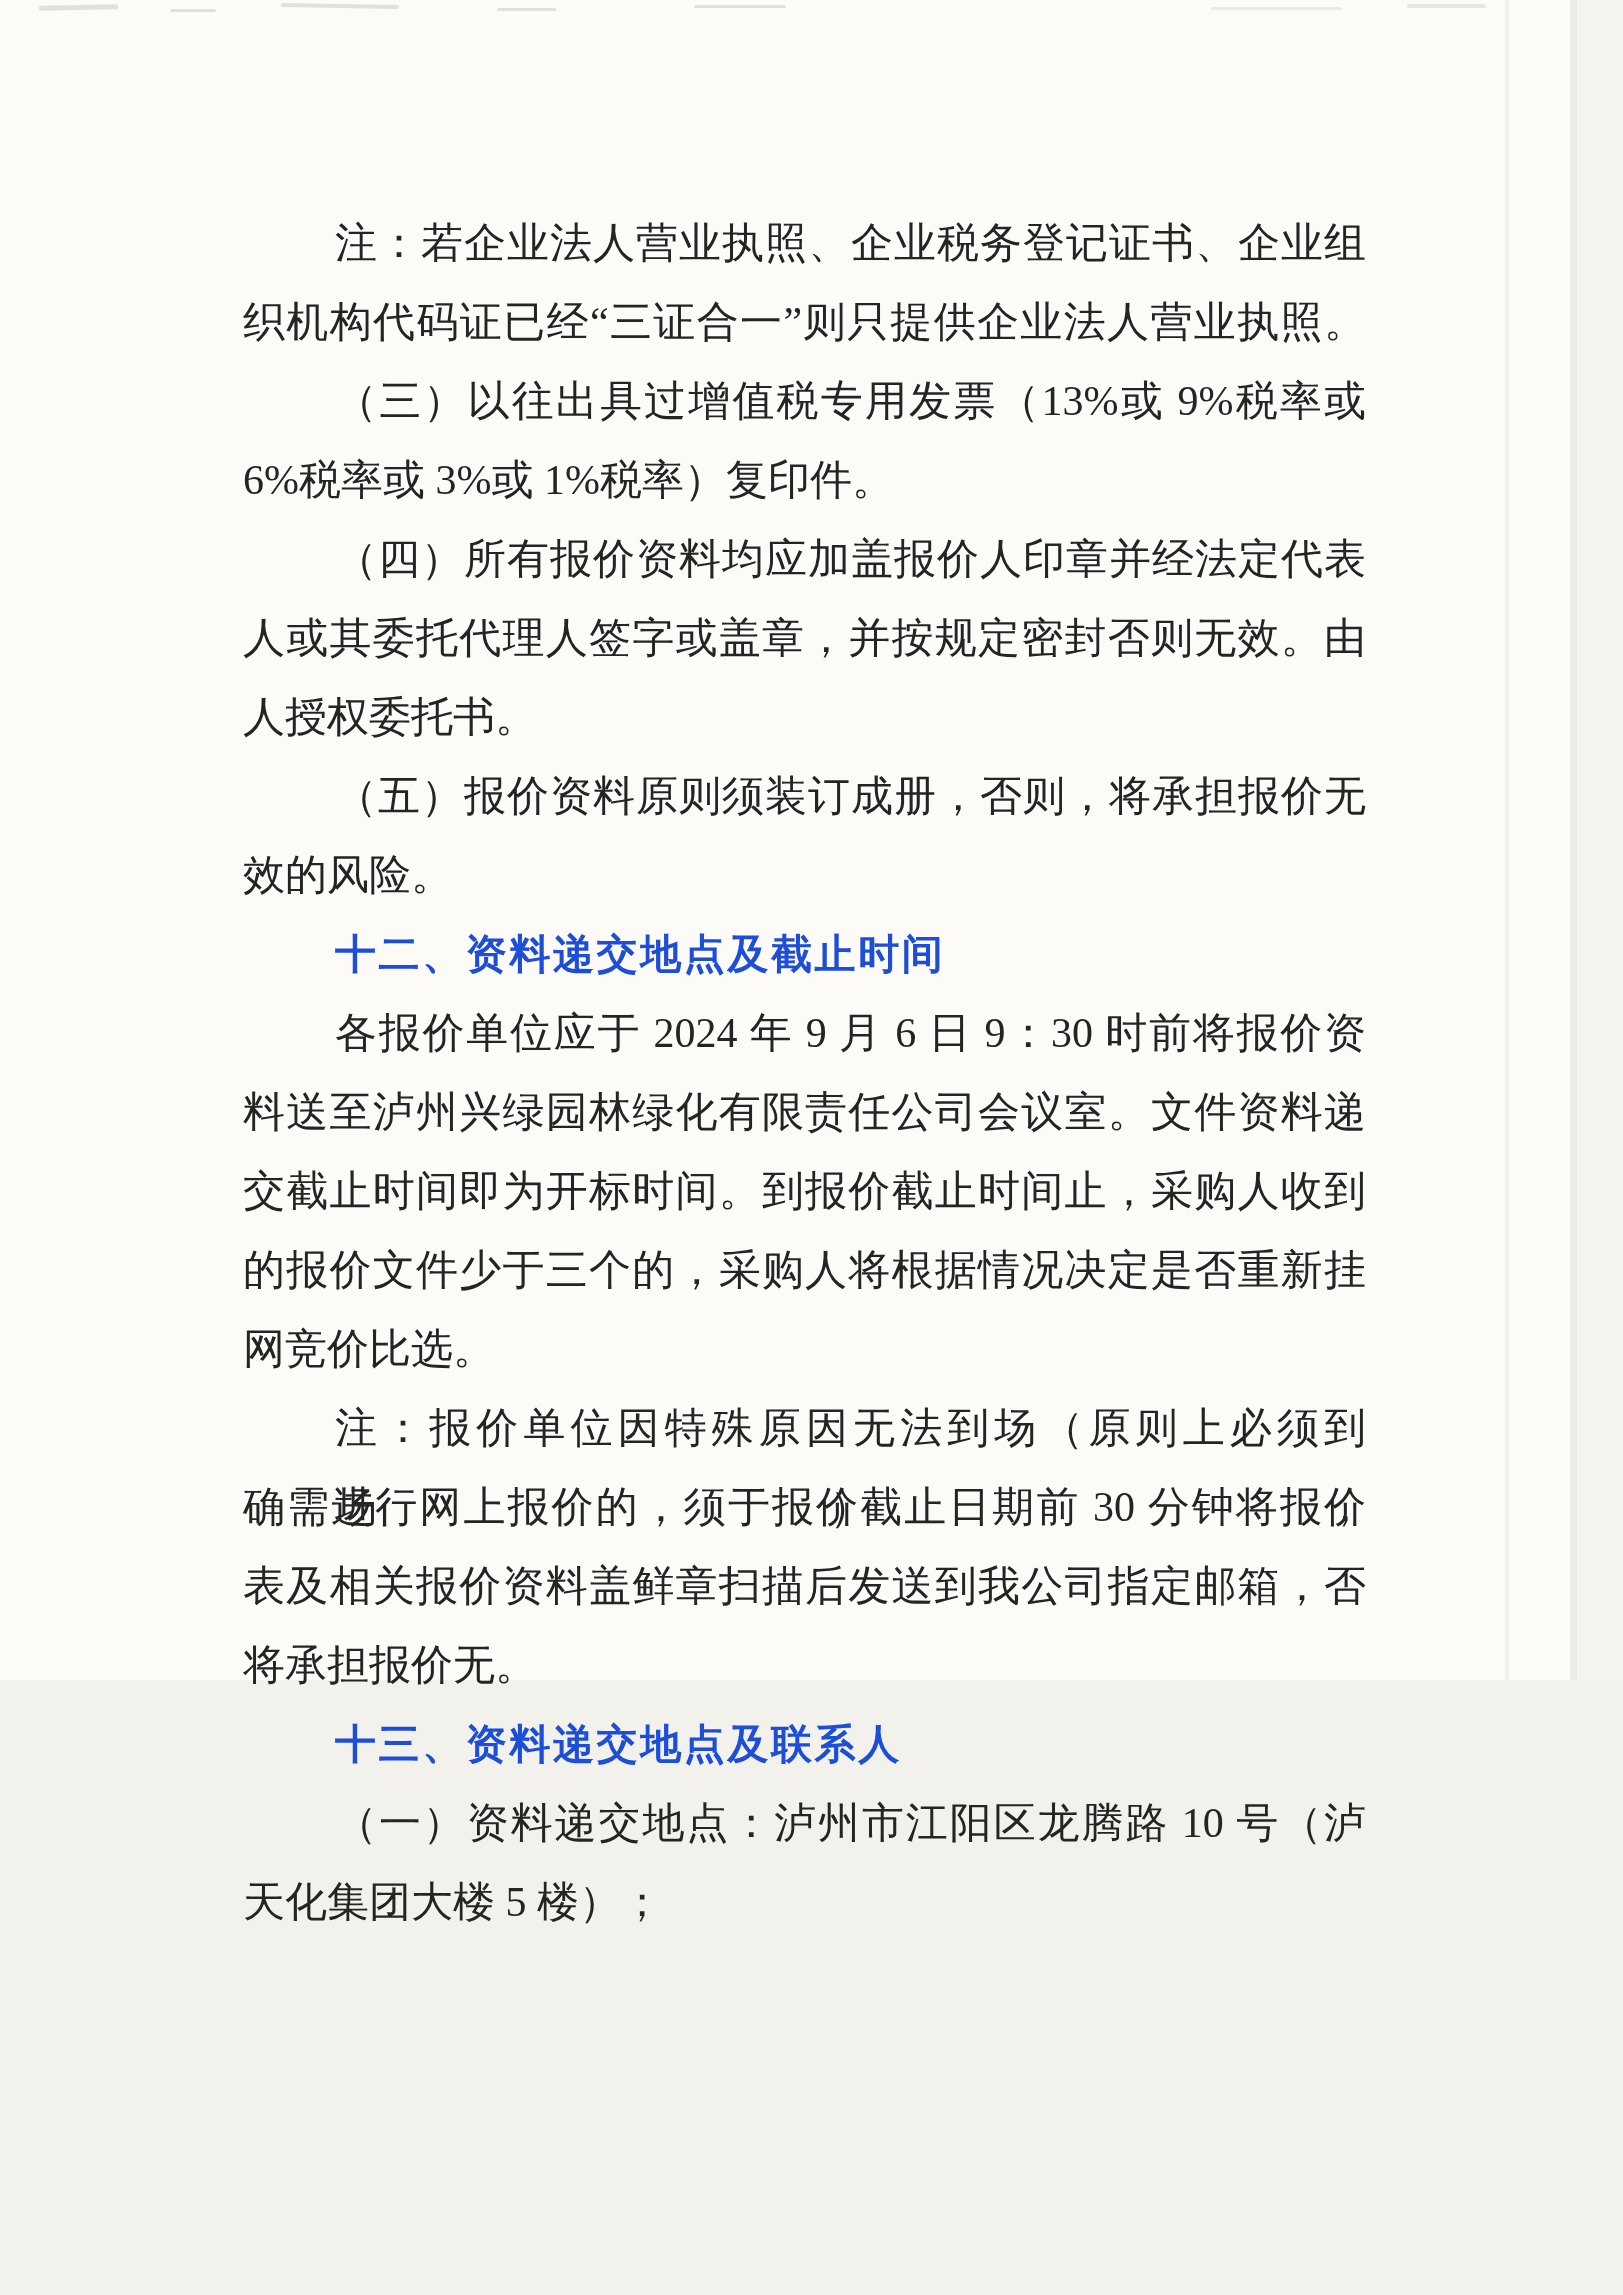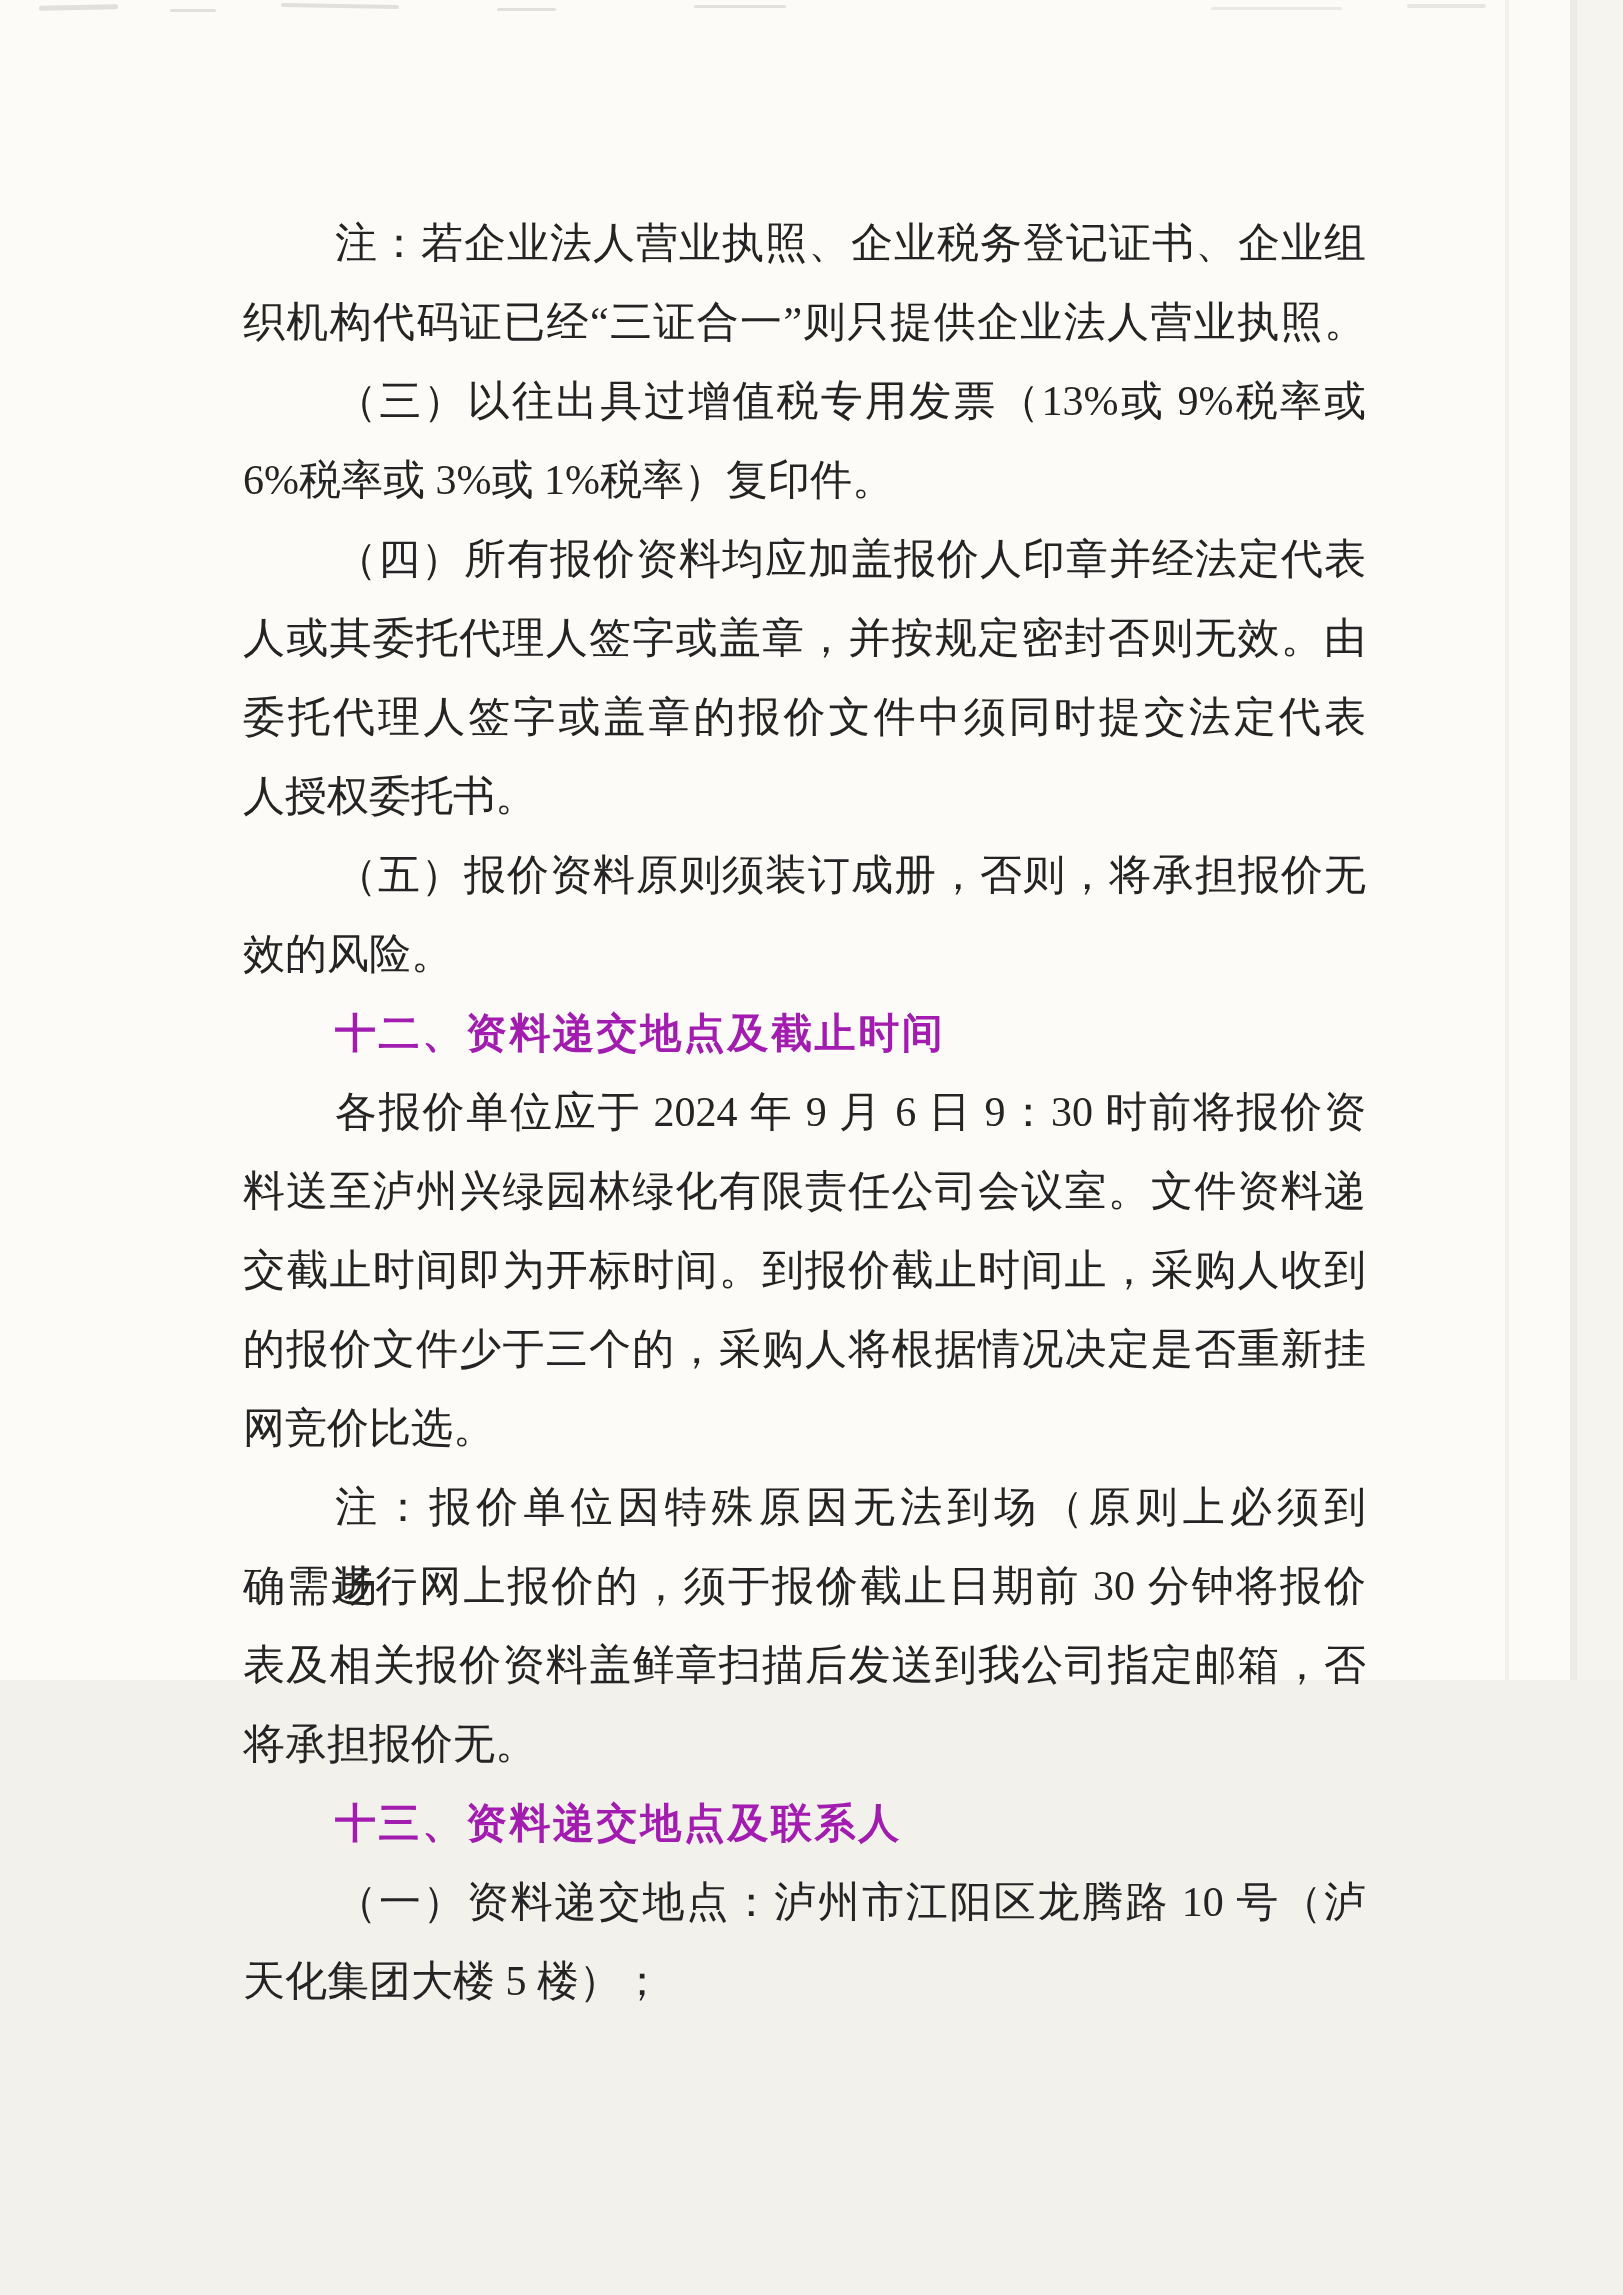--- a/index.html
+++ b/index.html
@@ -83,21 +83,21 @@
   .line.justify {
     white-space: normal;
     text-align: justify;
     text-align-last: justify;
   }
   .line.heading {
     font-family: "Liberation Sans", "DejaVu Sans", sans-serif;
     font-weight: 700;
     font-size: 41px;
     letter-spacing: 2.6px;
-    color: #a21caf;
+    color: #1d4ed8;
   }
 </style>
 </head>
 <body>
 
 <div class="page">
   <div class="right-band-outer"></div>
   <div class="right-band-line2"></div>
   <div class="right-band-line"></div>
 
@@ -109,21 +109,20 @@
   <div class="speck s6"></div>
   <div class="speck s7"></div>
 
   <div class="text-block" id="text-block">
       <div class="line justify indent">注：若企业法人营业执照、企业税务登记证书、企业组</div>
       <div class="line justify">织机构代码证已经“三证合一”则只提供企业法人营业执照。</div>
       <div class="line justify indent">（三）以往出具过增值税专用发票（13%或 9%税率或</div>
       <div class="line">6%税率或 3%或 1%税率）复印件。</div>
       <div class="line justify indent">（四）所有报价资料均应加盖报价人印章并经法定代表</div>
       <div class="line justify">人或其委托代理人签字或盖章，并按规定密封否则无效。由</div>
-      <div class="line justify">委托代理人签字或盖章的报价文件中须同时提交法定代表</div>
       <div class="line">人授权委托书。</div>
       <div class="line justify indent">（五）报价资料原则须装订成册，否则，将承担报价无</div>
       <div class="line">效的风险。</div>
       <div class="line indent heading">十二、资料递交地点及截止时间</div>
       <div class="line justify indent">各报价单位应于 2024 年 9 月 6 日 9：30 时前将报价资</div>
       <div class="line justify">料送至泸州兴绿园林绿化有限责任公司会议室。文件资料递</div>
       <div class="line justify">交截止时间即为开标时间。到报价截止时间止，采购人收到</div>
       <div class="line justify">的报价文件少于三个的，采购人将根据情况决定是否重新挂</div>
       <div class="line">网竞价比选。</div>
       <div class="line justify indent">注：报价单位因特殊原因无法到场（原则上必须到场），</div>

